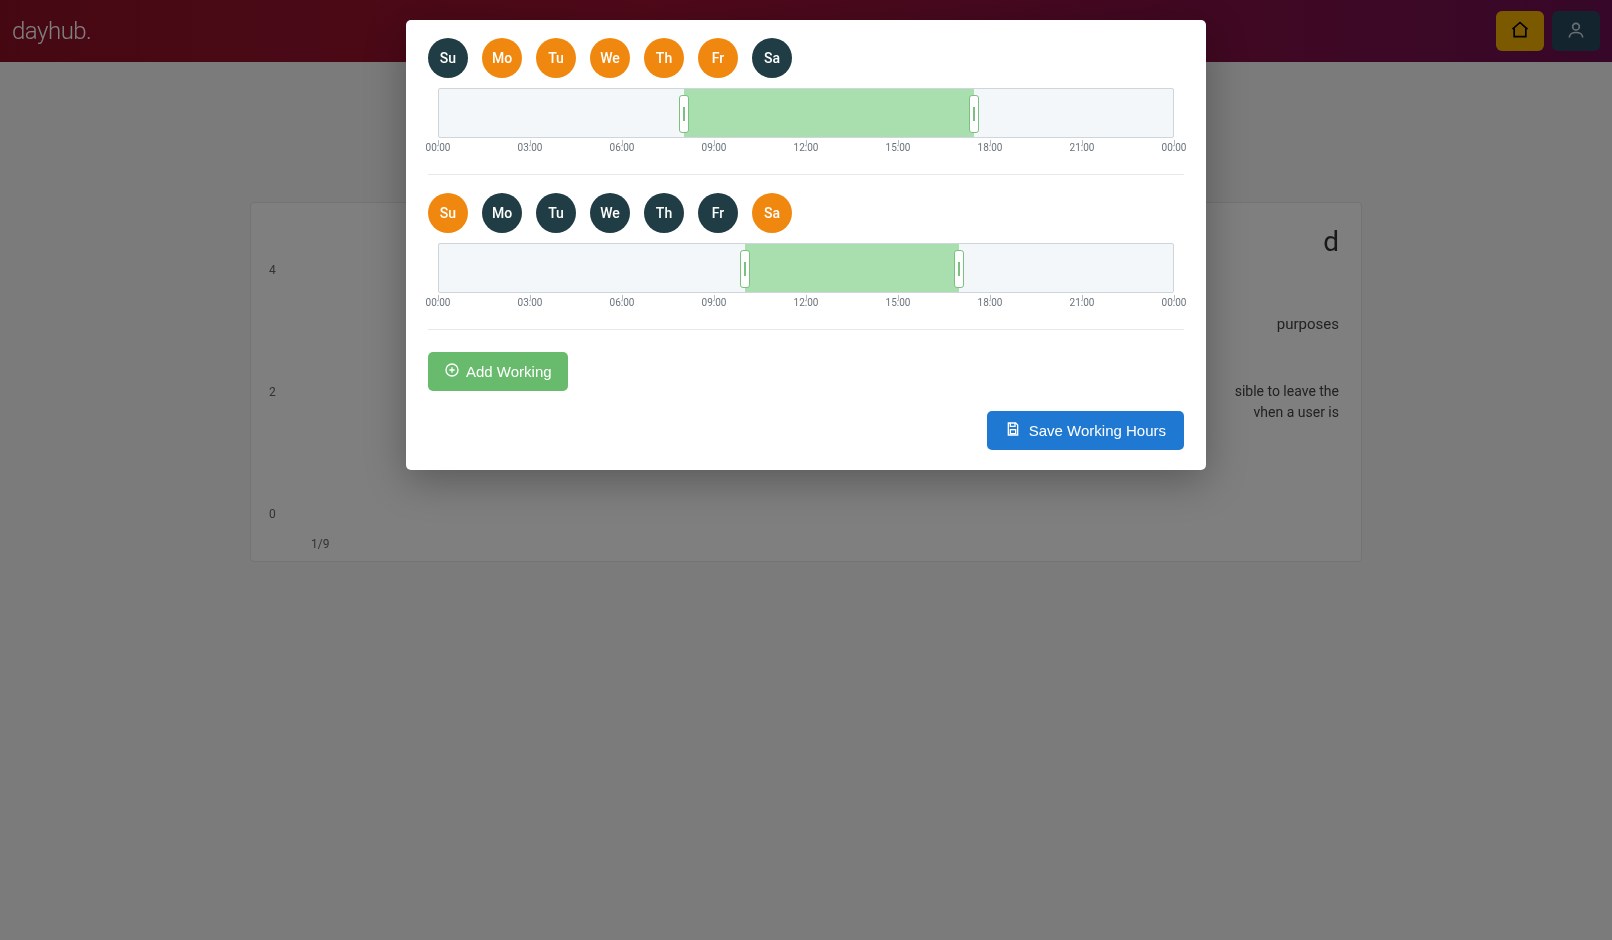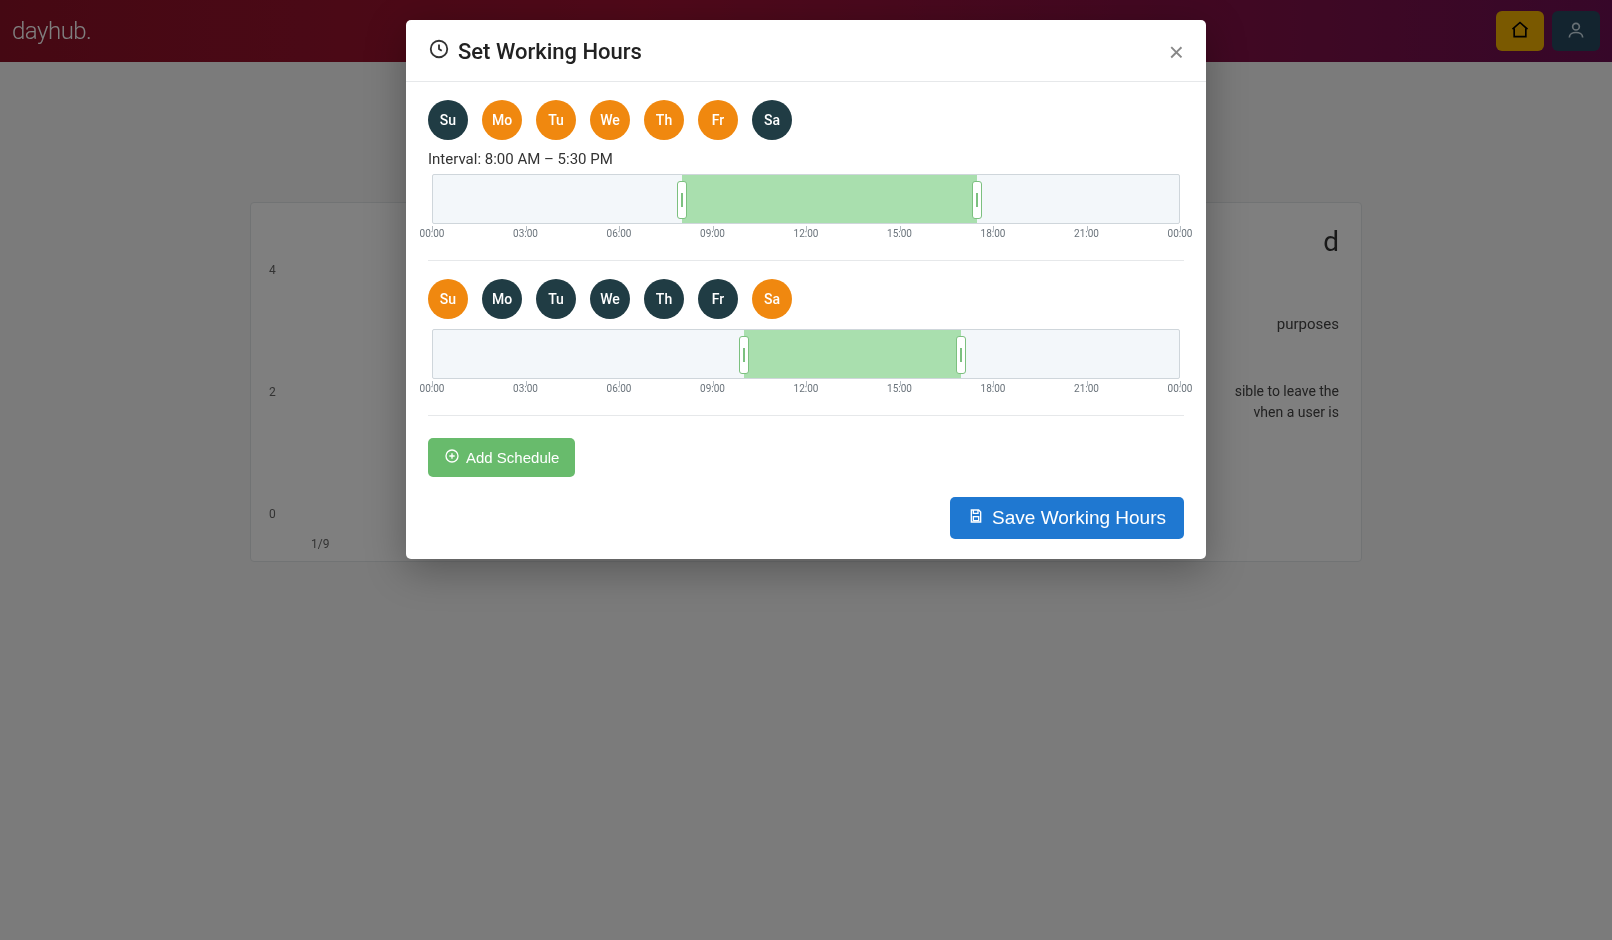--- a/index.html
+++ b/index.html
@@ -151,21 +151,21 @@
   }
   .day.active   { background: #f0880f; }
   .day.inactive { background: #203c44; }
 
   .interval-label {
     font-size: 15px;
     color: #333;
     margin-bottom: 6px;
   }
 
-  .slider-wrap { position: relative; margin: 0 4px; }
+  .slider-wrap { position: relative; margin: 0 10px; }
   .slider-track {
     height: 50px;
     background: #f3f7fa;
     border: 1px solid #cfd6db;
     border-radius: 2px;
     position: relative;
     overflow: visible;
   }
   .slider-range {
     position: absolute;
@@ -233,21 +233,21 @@
     padding: 4px 22px 20px 22px;
     display: flex;
     justify-content: flex-end;
   }
   .save-btn {
     background: #1f78d1;
     color: #fff;
     border: none;
     border-radius: 5px;
     padding: 10px 18px;
-    font-size: 19px;
+    font-size: 15px;
     display: inline-flex;
     align-items: center;
     gap: 8px;
     cursor: pointer;
   }
   .save-btn svg { width: 16px; height: 16px; }
 </style>
 </head>
 <body>
 
@@ -287,46 +287,33 @@
     <div class="bg-right-p1">purposes</div>
     <div class="bg-right-p2">
       <span>sible to leave the</span><br>
       <span>vhen a user is</span>
     </div>
   </div>
 </div>
 
 <div class="overlay">
   <div class="modal">
-    <div class="modal-header">
-      <div class="modal-title">
-        <span>
-          <svg viewBox="0 0 24 24" fill="none" stroke="#333" stroke-width="2">
-              <circle cx="12" cy="12" r="9"></circle>
-              <path d="M12 7v5l3 2"></path>
-            </svg>
-        </span>
-        <span>Set Working Hours</span>
-      </div>
-      <button class="modal-close">×</button>
-    </div>
 
     <div class="modal-body">
       <div id="schedules-container">
           <div class="schedule">
             <div class="days-row">
               <div class="day inactive">Su</div>
               <div class="day active">Mo</div>
               <div class="day active">Tu</div>
               <div class="day active">We</div>
               <div class="day active">Th</div>
               <div class="day active">Fr</div>
               <div class="day inactive">Sa</div>
             </div>
-            <div class="interval-label">Interval: 8:00 AM – 5:30 PM</div>
             <div class="slider-wrap">
               <div class="slider-track">
                 <div class="slider-range" style="left: 33.33%; width: 39.59%;"></div>
                 <div class="slider-handle" style="left: 33.33%;"></div>
                 <div class="slider-handle" style="left: 72.92%;"></div>
               </div>
               <div class="ticks">
                 <div class="tick" style="left: 0%;"></div>
                 <div class="tick-label" style="left: 0%;">00:00</div>
                 <div class="tick" style="left: 12.5%;"></div>
@@ -388,21 +375,21 @@
           </div>
         </div>
 
       <button class="add-schedule-btn">
         <span>
           <svg viewBox="0 0 24 24" fill="none" stroke="currentColor" stroke-width="2">
               <circle cx="12" cy="12" r="9"></circle>
               <path d="M12 8v8M8 12h8"></path>
             </svg>
         </span>
-        <span>Add Schedule</span>
+        <span>Add Working</span>
       </button>
     </div>
 
     <div class="modal-footer">
       <button class="save-btn">
         <span>
           <svg viewBox="0 0 24 24" fill="none" stroke="currentColor" stroke-width="2">
               <path d="M5 3h11l3 3v15H5z"></path>
               <path d="M8 3v5h7V3"></path>
               <rect x="8" y="13" width="8" height="6"></rect>

